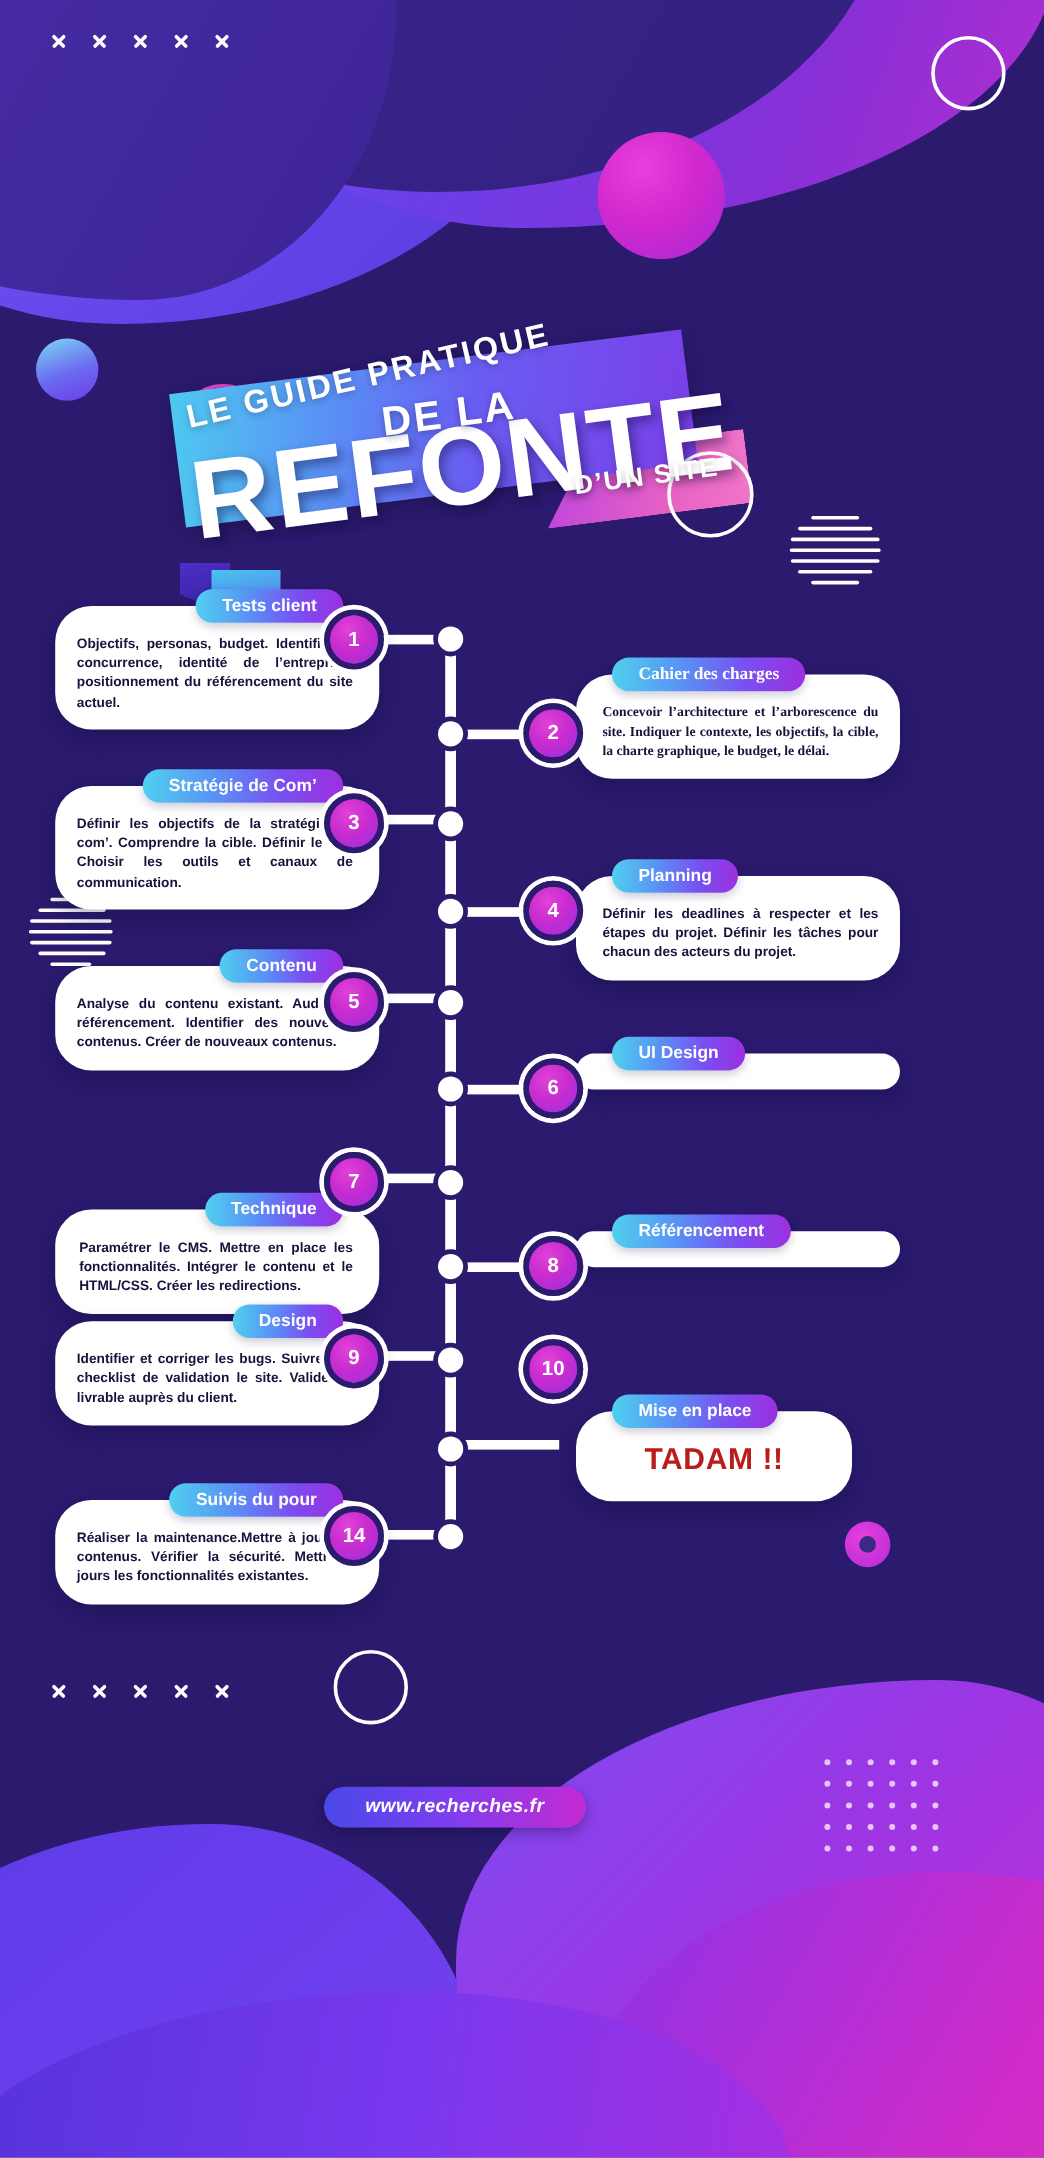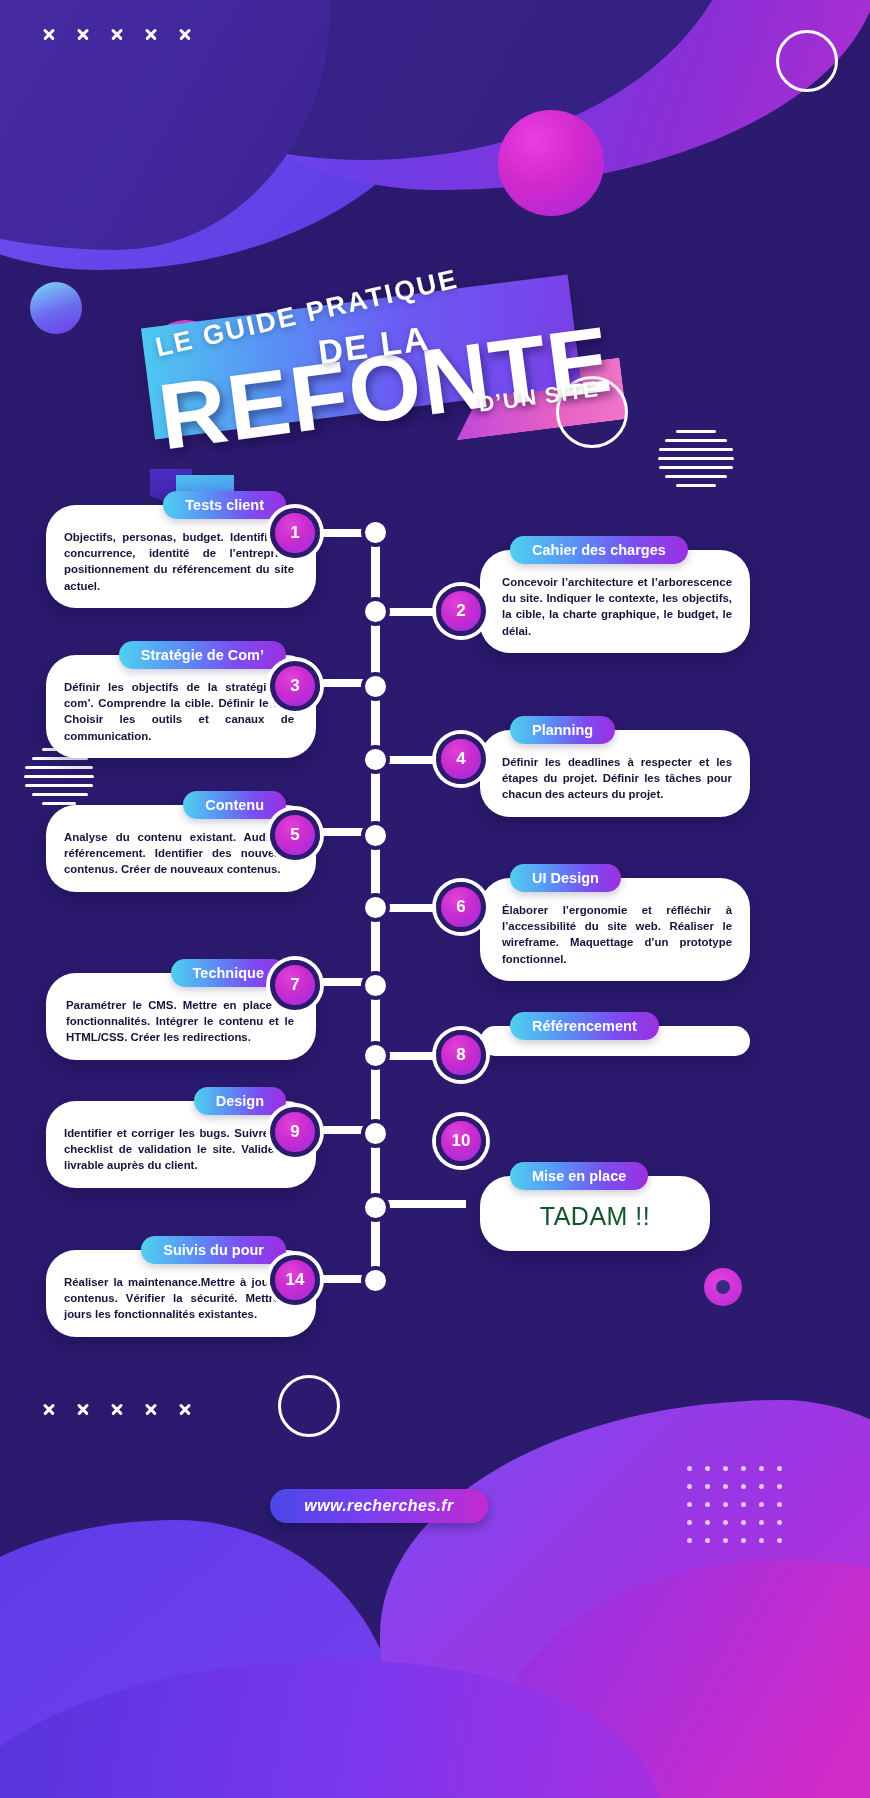--- a/index.html
+++ b/index.html
@@ -225,21 +225,21 @@
   .card-body {
     font-size: 11.4px; line-height: 1.42;
     color: #17123b; font-weight: bold;
     text-align: justify;
     margin-top: 8px;
   }
   .card.left  .card-body { padding-right: 4px; }
   .card.right .card-body { padding-left: 4px; }
 
   .card-tadam {
-    font-size: 25px; font-weight: normal; color: #14532d;
+    font-size: 25px; font-weight: bold; color: #b91c1c;
     text-align: center; margin: 10px 0 6px 0; letter-spacing: 0.5px;
   }
 
   .num {
     position: absolute; width: 50px; height: 50px; border-radius: 50%;
     background: radial-gradient(circle at 38% 30%, #e242d8 0%, #c82ccf 45%, #9b2ee0 100%);
     color: #ffffff; font-weight: bold; font-size: 17px;
     display: flex; align-items: center; justify-content: center;
     border: 5px solid #2b1a6e;
     box-shadow: 0 0 0 4px #ffffff;
@@ -342,21 +342,21 @@
 
   <div class="branch" style="left:300px; top:1275px; width:75px;"></div>
   <div class="node" style="top:1270px;"></div>
 
   <div class="card left" style="top:505px;">
     <div class="card-label">Tests client</div>
     <div class="card-body">Objectifs, personas, budget. Identifier la concurrence, identité de l’entreprise, positionnement du référencement du site actuel.</div>
   </div>
   <div class="num" style="left:270px; top:508px;">1</div>
 
-  <div class="card right" style="top:550px;">
+  <div class="card right" style="top:562px;font-family:Liberation Serif, serif;">
     <div class="card-label">Cahier des charges</div>
     <div class="card-body">Concevoir l’architecture et l’arborescence du site. Indiquer le contexte, les objectifs, la cible, la charte graphique, le budget, le délai.</div>
   </div>
   <div class="num" style="left:436px; top:586px;">2</div>
 
   <div class="card left" style="top:655px;">
     <div class="card-label">Stratégie de  Com’</div>
     <div class="card-body">Définir les objectifs de la stratégie de com’. Comprendre la cible. Définir le ton. Choisir les outils et canaux de communication.</div>
   </div>
   <div class="num" style="left:270px; top:661px;">3</div>
@@ -368,25 +368,24 @@
   <div class="num" style="left:436px; top:734px;">4</div>
 
   <div class="card left" style="top:805px;">
     <div class="card-label">Contenu</div>
     <div class="card-body">Analyse du contenu existant. Audit de référencement. Identifier des nouveaux contenus. Créer de nouveaux contenus.</div>
   </div>
   <div class="num" style="left:270px; top:810px;">5</div>
 
   <div class="card right" style="top:878px;">
     <div class="card-label">UI Design</div>
-    <div class="card-body">Élaborer l’ergonomie et réfléchir à l’accessibilité du site web. Réaliser le wireframe. Maquettage d’un prototype fonctionnel.</div>
   </div>
   <div class="num" style="left:436px; top:882px;">6</div>
 
-  <div class="card left" style="top:973px;padding-left:20px;">
+  <div class="card left" style="top:1008px;padding-left:20px;">
     <div class="card-label">Technique</div>
     <div class="card-body">Paramétrer le CMS. Mettre en place les fonctionnalités. Intégrer le contenu et le HTML/CSS. Créer les redirections.</div>
   </div>
   <div class="num" style="left:270px; top:960px;">7</div>
 
   <div class="card right" style="top:1026px;">
     <div class="card-label">Référencement</div>
   </div>
   <div class="num" style="left:436px; top:1030px;">8</div>
 

